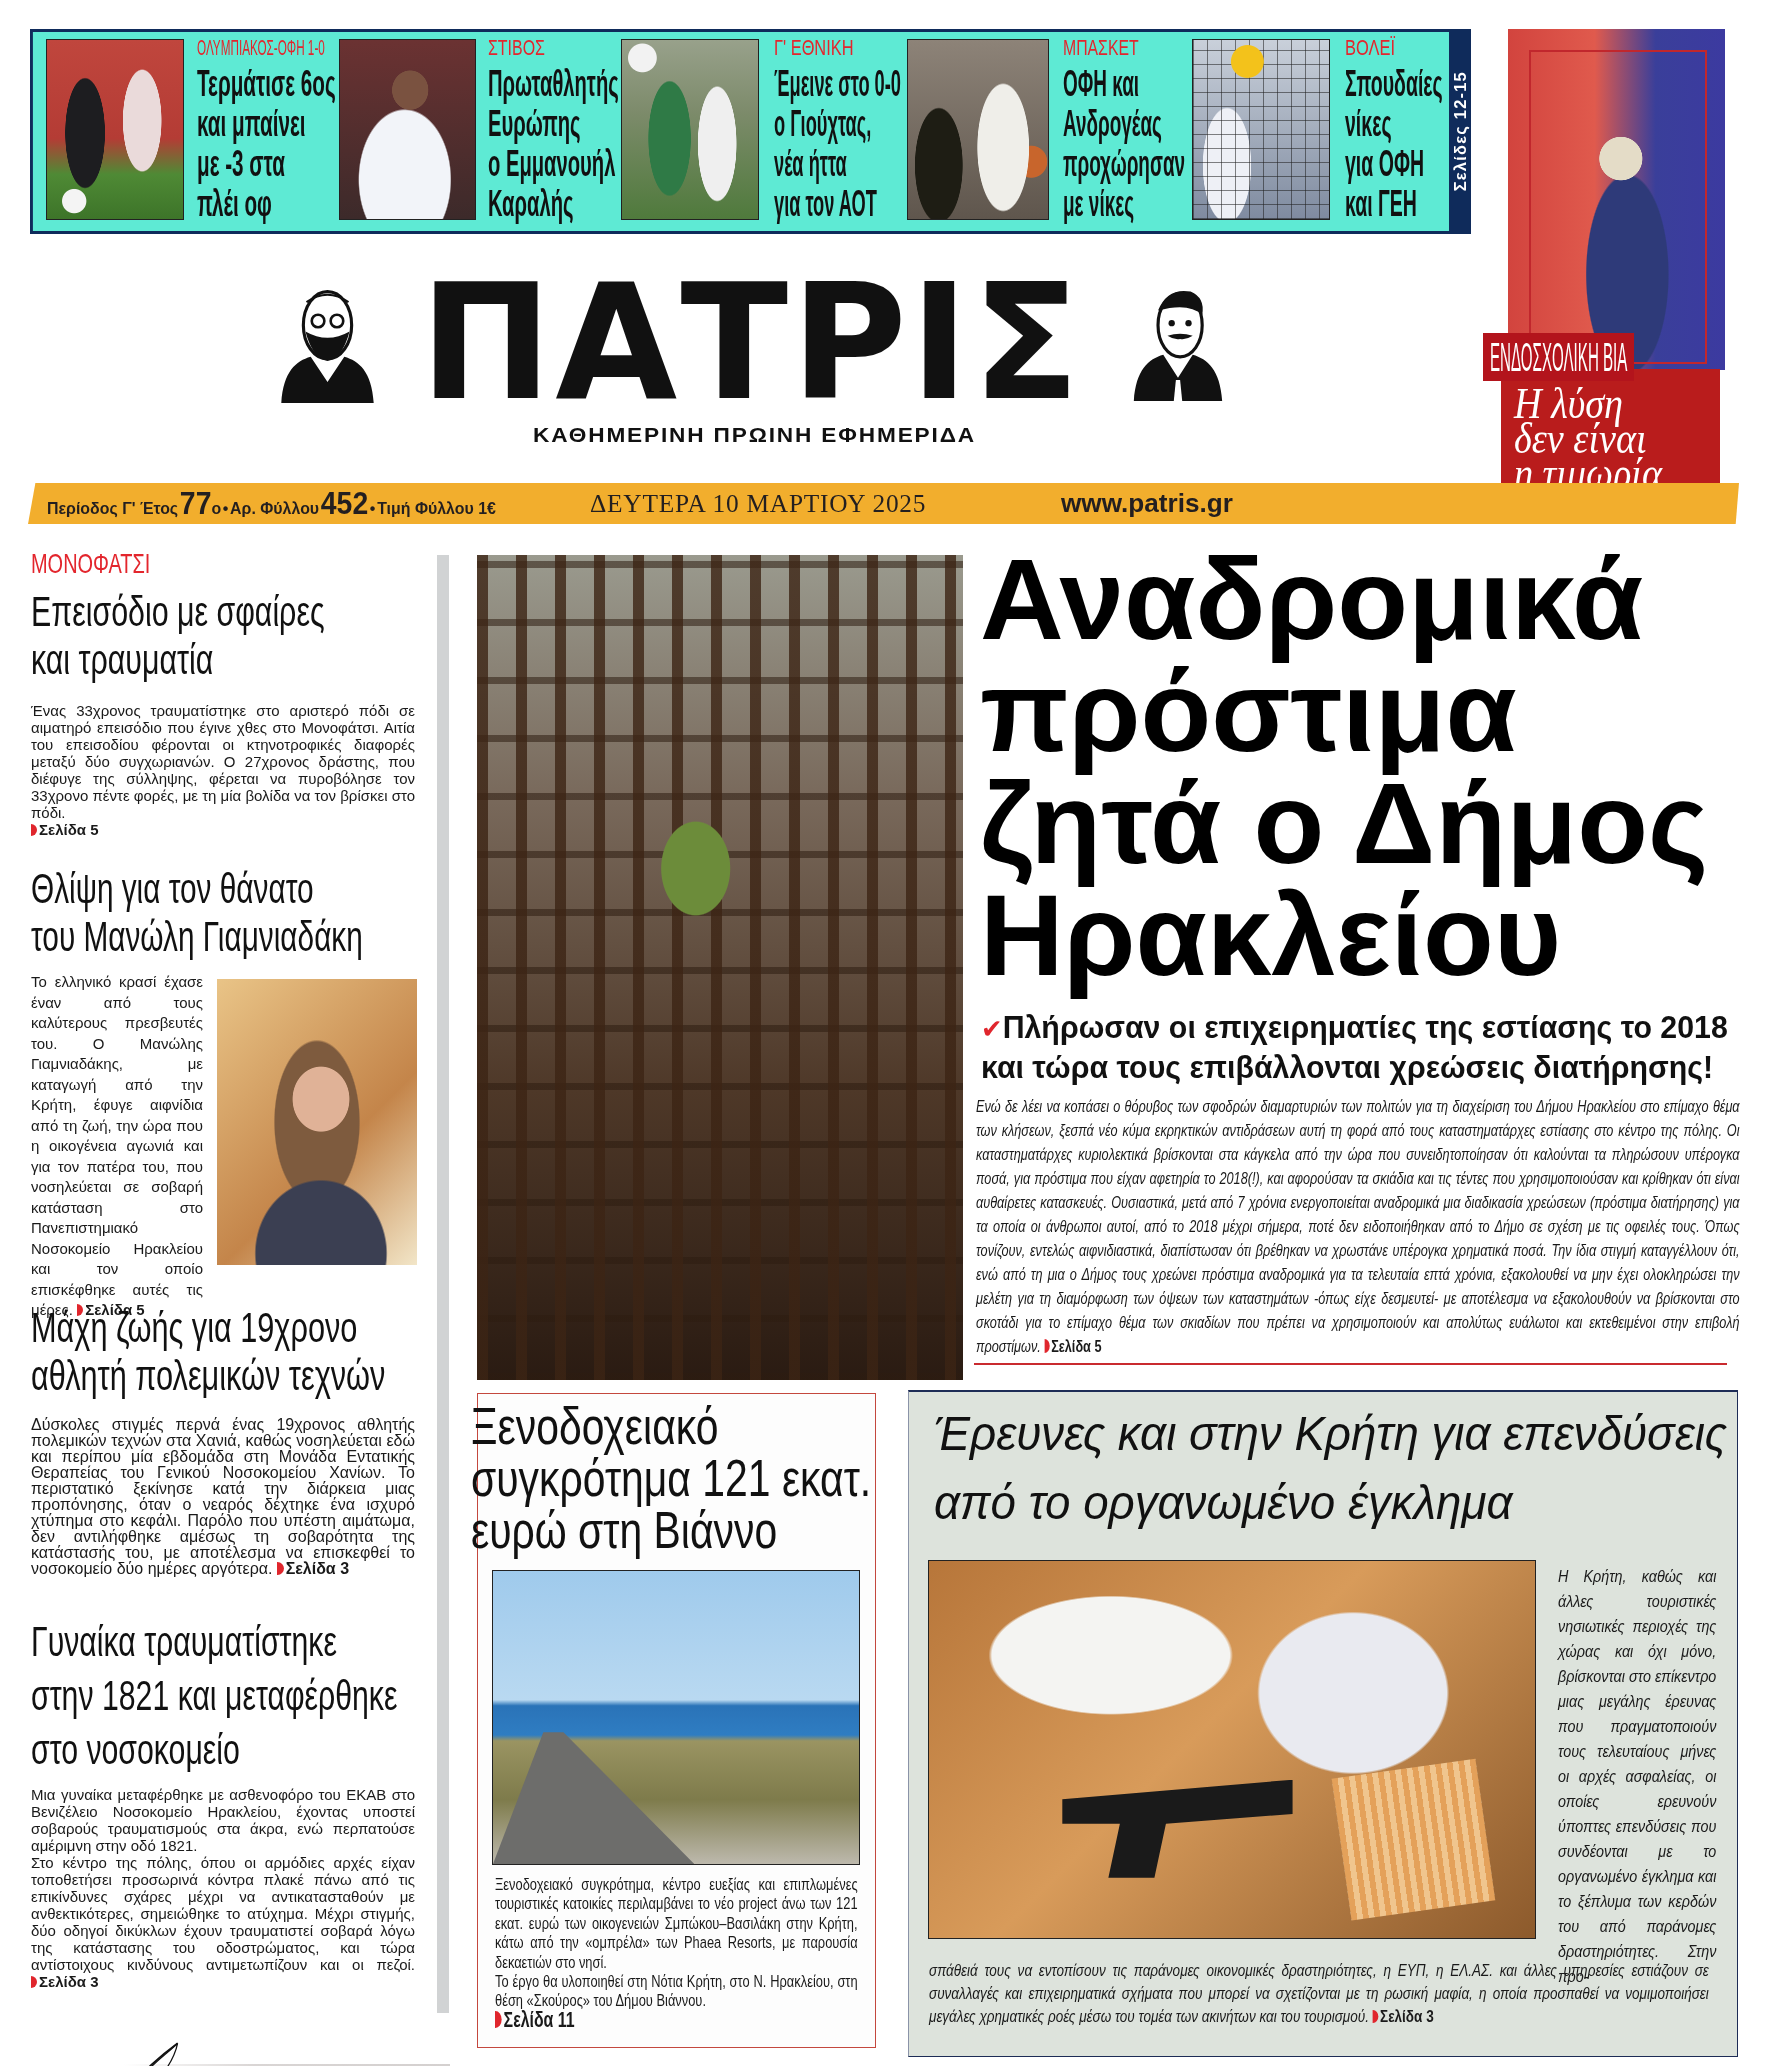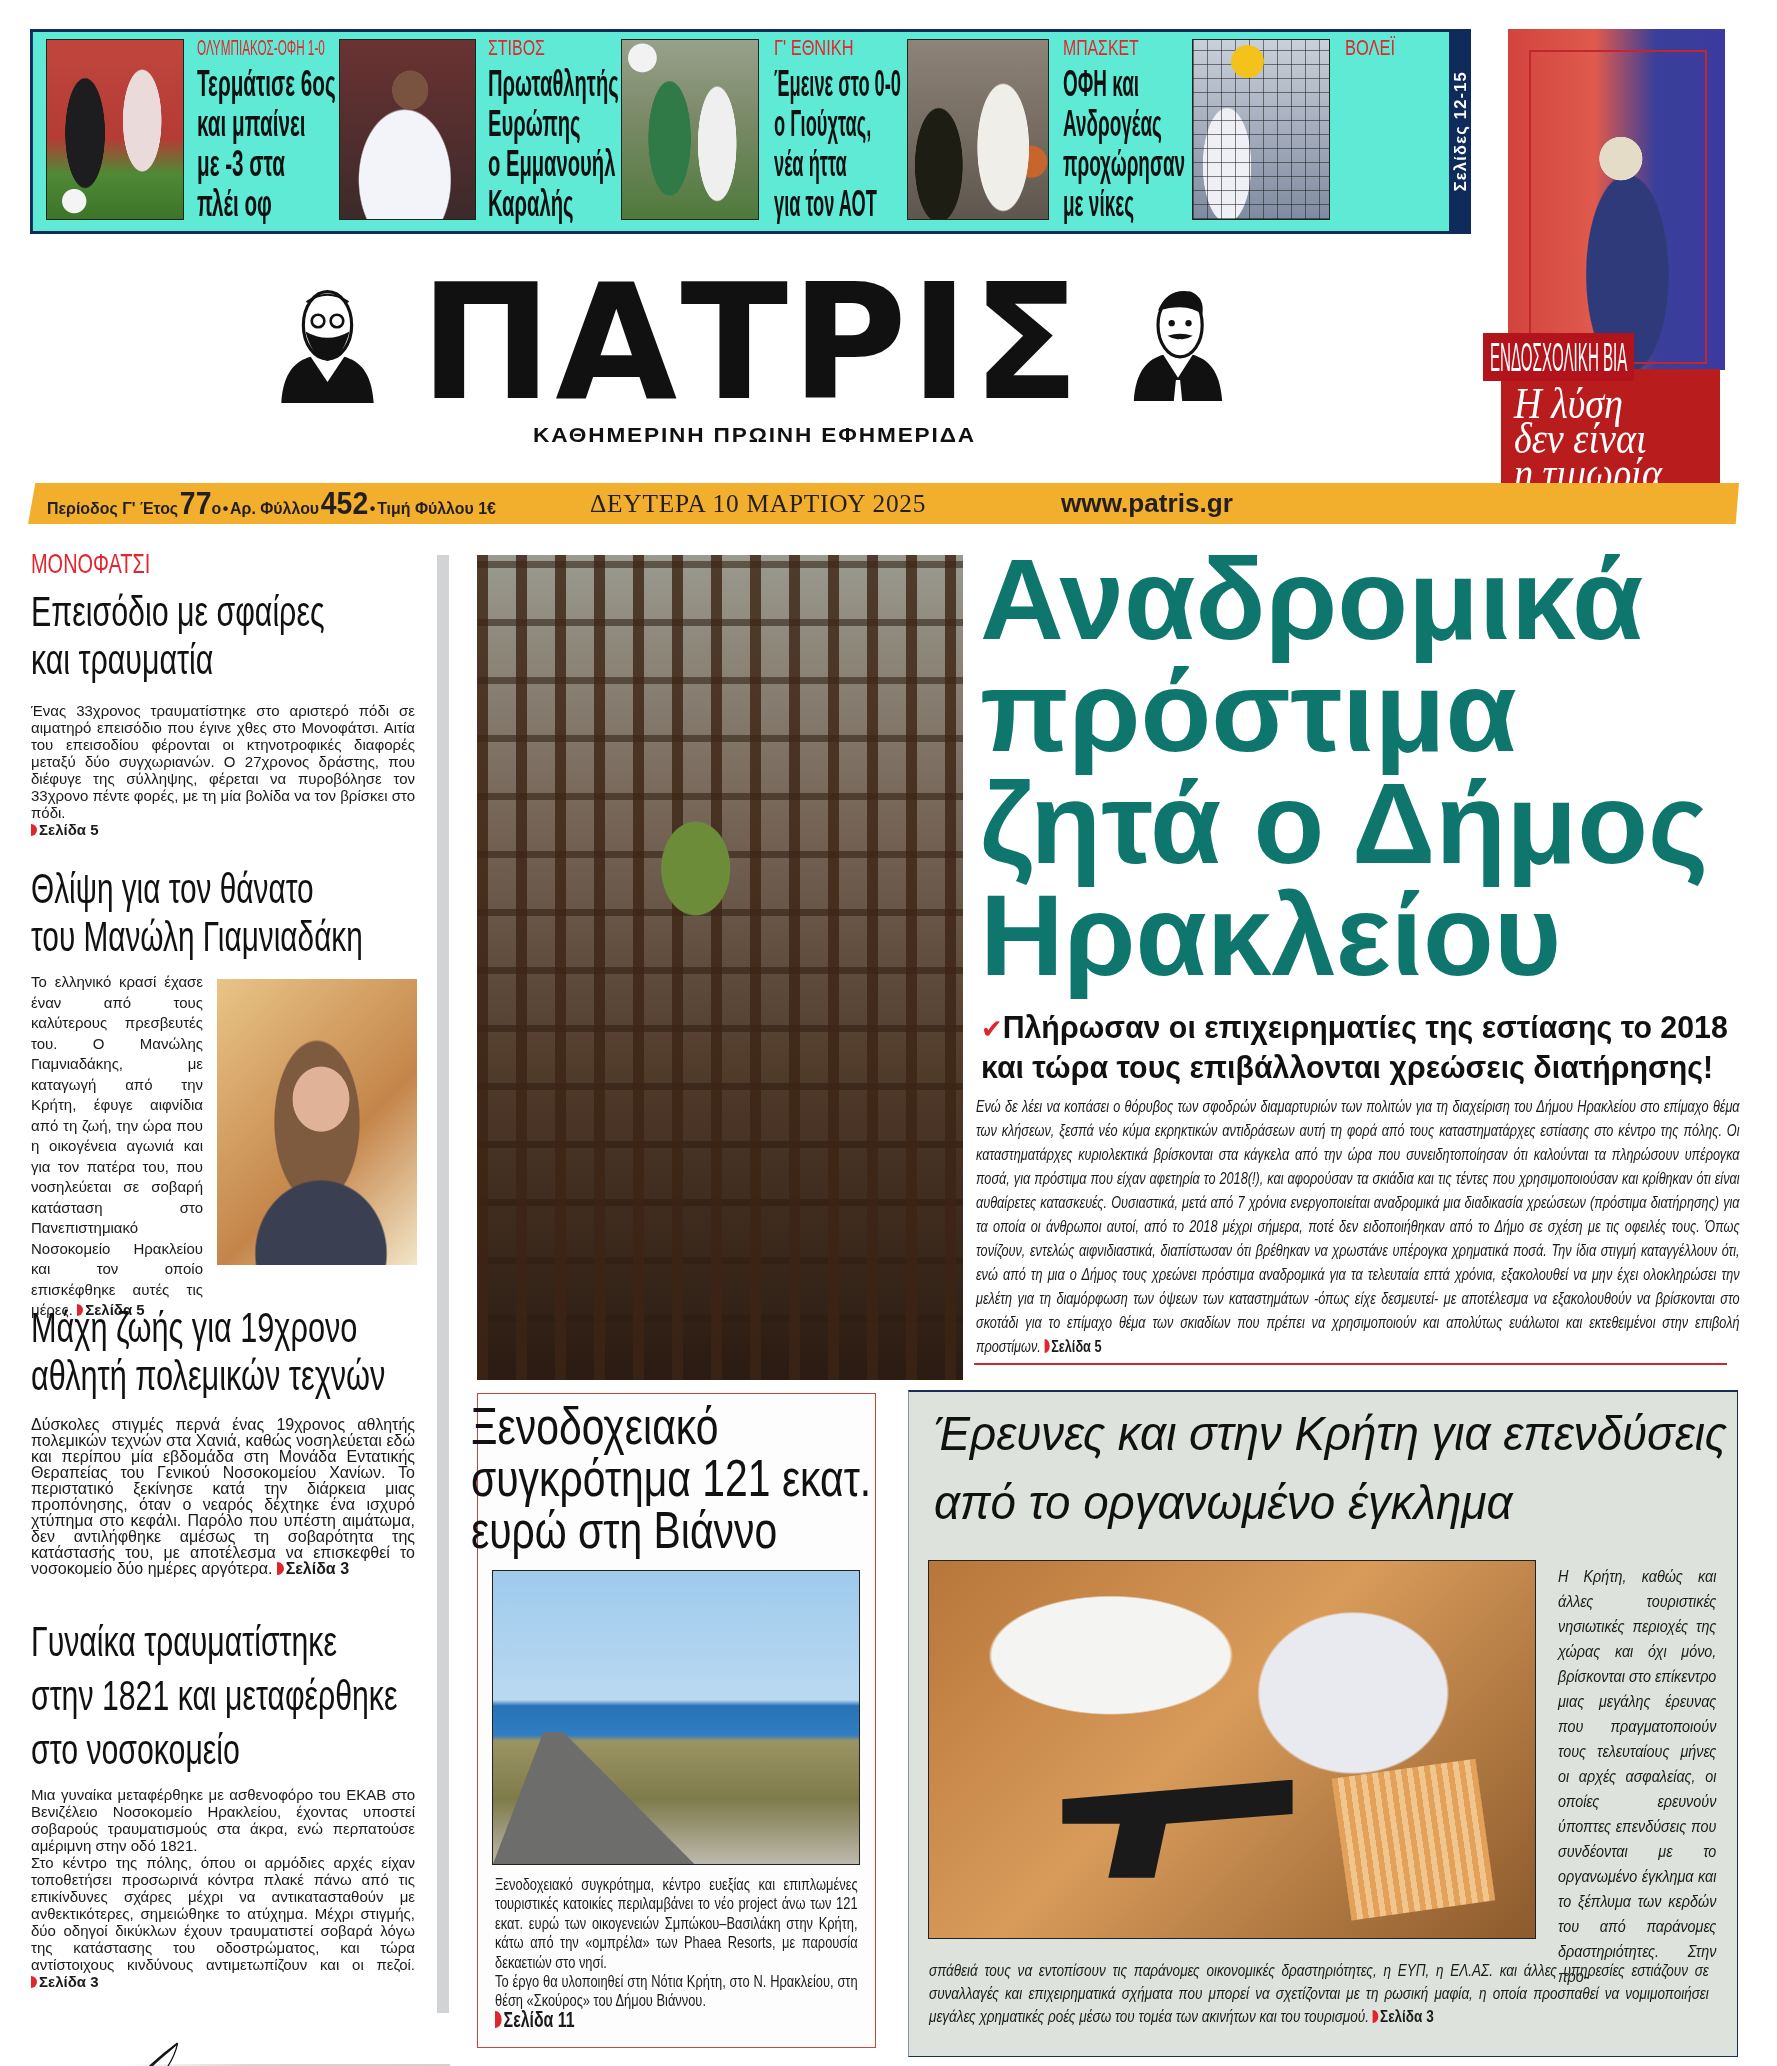--- a/index.html
+++ b/index.html
@@ -101,20 +101,26 @@
       <span class="fl" style="transform: scaleX(0.5121); transform-origin: 0px 0px;">ΟΦΗ και</span>
       <span class="fl" style="transform: scaleX(0.5121); transform-origin: 0px 0px;">Ανδρογέας</span>
       <span class="fl" style="transform: scaleX(0.5121); transform-origin: 0px 0px;">προχώρησαν</span>
       <span class="fl" style="transform: scaleX(0.5121); transform-origin: 0px 0px;">με νίκες</span>
     </div>
 
     <div class="ph p-vol" style="left:1162px;top:10.7px;width:138px;height:181px"></div>
     <div class="hb s-cat" style="left:1315px;top:8.3px;width:50px">
         <span class="fl" style="transform: scaleX(0.7658); transform-origin: 0px 0px;">ΒΟΛΕΪ</span>
       </div>
+    <div class="hb s-hl" style="left:1315px;top:35px;width:98px">
+      <span class="fl" style="transform: scaleX(0.5277); transform-origin: 0px 0px;">Σπουδαίες</span>
+      <span class="fl" style="transform: scaleX(0.5277); transform-origin: 0px 0px;">νίκες</span>
+      <span class="fl" style="transform: scaleX(0.5277); transform-origin: 0px 0px;">για ΟΦΗ</span>
+      <span class="fl" style="transform: scaleX(0.5277); transform-origin: 0px 0px;">και ΓΕΗ</span>
+    </div>
     <div class="s-strip">
         <span class="vt">Σελίδες 12-15</span>
       </div>
   </div>
 
   <div class="ph p-promo" style="left:1508px;top:28.5px;width:217px;height:341px"></div>
   <div class="abs" style="left:1529px;top:50px;width:178px;height:314px;border:2.5px solid #c1272d;box-sizing:border-box"></div>
   <div id="promo-box">
     <div class="hb serif it" style="left:13.2px;top:16.5px;width:147px;font-size:45px;line-height:35px;color:#fff">
       <span class="fl" style="transform: scaleX(0.8493); transform-origin: 0px 0px;">Η λύση</span>
@@ -199,21 +205,21 @@
     <span class="fl" style="transform: scaleX(0.7033); transform-origin: 0px 0px;">Γυναίκα τραυματίστηκε</span>
     <span class="fl" style="transform: scaleX(0.7033); transform-origin: 0px 0px;">στην 1821 και μεταφέρθηκε</span>
     <span class="fl" style="transform: scaleX(0.7033); transform-origin: 0px 0px;">στο νοσοκομείο</span>
   </div>
   <div class="bt" style="left:31px;top:1786px;width:384px;font-size:15px;line-height:17px">
     <p><span>Μια γυναίκα μεταφέρθηκε με ασθενοφόρο του ΕΚΑΒ στο Βενιζέλειο Νοσοκομείο Ηρακλείου, έχοντας υποστεί σοβαρούς τραυματισμούς στα άκρα, ενώ περπατούσε αμέριμνη στην οδό 1821.</span></p>
     <p><span>Στο κέντρο της πόλης, όπου οι αρμόδιες αρχές είχαν τοποθετήσει προσωρινά κόντρα πλακέ πάνω από τις επικίνδυνες σχάρες μέχρι να αντικατασταθούν με ανθεκτικότερες, σημειώθηκε το ατύχημα. Μέχρι στιγμής, δύο οδηγοί δικύκλων έχουν τραυματιστεί σοβαρά λόγω της κατάστασης του οδοστρώματος, και τώρα αντίστοιχους κινδύνους αντιμετωπίζουν και οι πεζοί.</span> <span class="pg"><span class="mk"></span><span>Σελίδα 3</span></span></p>
   </div>
 
   <div class="ph p-main" style="left:477px;top:555px;width:486px;height:825px"></div>
-  <div class="hb b" style="left:980px;top:543px;width:727px;font-size:115px;line-height:112px;color:#0f766e">
+  <div class="hb b" style="left:980px;top:543px;width:727px;font-size:115px;line-height:112px;color:#000000">
     <span class="fl" style="transform: scaleX(1.008); transform-origin: 0px 0px;">Αναδρομικά</span>
     <span class="fl" style="transform: scaleX(1.008); transform-origin: 0px 0px;">πρόστιμα</span>
     <span class="fl" style="transform: scaleX(1.008); transform-origin: 0px 0px;">ζητά ο Δήμος</span>
     <span class="fl" style="transform: scaleX(1.008); transform-origin: 0px 0px;">Ηρακλείου</span>
   </div>
   <div class="hb b" style="left:981px;top:1008px;width:756px;font-size:31px;line-height:39px;color:#111">
     <span class="fl" style="transform: scaleX(0.9776); transform-origin: 0px 0px;"><span class="dv" style="color:#e0262d;font-size:26.4px">✔</span><span>Πλήρωσαν οι επιχειρηματίες της εστίασης το 2018</span></span>
     <span class="fl" style="transform: scaleX(0.9776); transform-origin: 0px 0px;">και τώρα τους επιβάλλονται χρεώσεις διατήρησης!</span>
   </div>
   <div class="bt it" style="left:976px;top:1094px;width:1046px;font-size:17.4px;line-height:24px;transform:scaleX(.73)">

